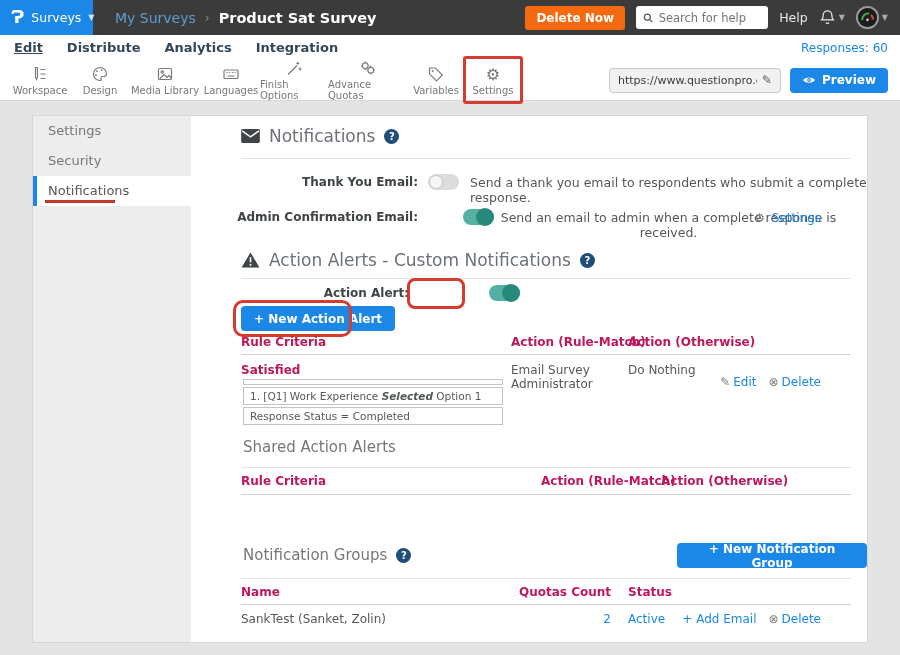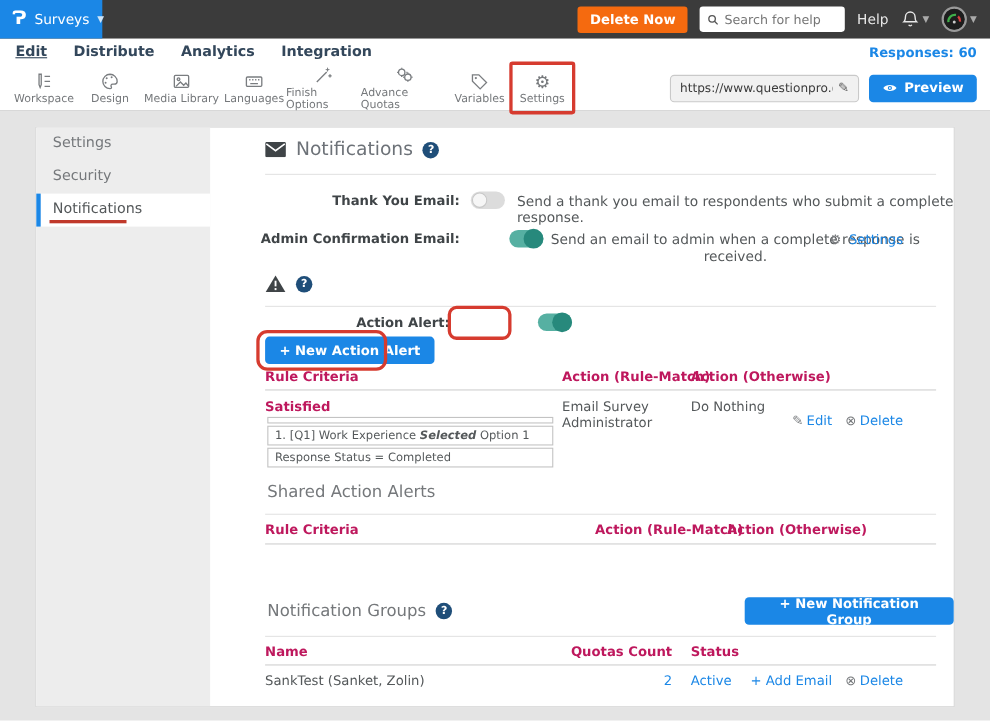--- a/index.html
+++ b/index.html
@@ -35,21 +35,21 @@
   .icon-group { display:flex; align-items:center; gap:3px; cursor:pointer; }
   .avatar { width:23px; height:23px; border-radius:50%; background:#1d1d1d;
             border:2px solid #9a9a9a; overflow:hidden; display:flex; align-items:center; justify-content:center; }
 
   
   .navbar { position:absolute; top:35px; left:0; right:0; height:25px; background:#fff;
             display:flex; align-items:center; gap:24px; padding-left:14px;
             font-size:13px; font-weight:bold; color:#33475b; }
   .nav-item { cursor:pointer; }
   .nav-item.active { text-decoration:underline; }
-  .responses { margin-left:auto; color:#1b87e6; font-weight:700; font-size:12px; padding-right:12px; }
+  .responses { margin-left:auto; color:#1b87e6; font-weight:400; font-size:12px; padding-right:12px; }
 
   
   .toolbar { position:absolute; top:60px; left:0; right:0; height:41px; background:#fff;
              border-bottom:1px solid #d8d8d8; display:flex; align-items:center; }
   .tools { display:flex; align-items:center; padding-left:8px; }
   .tool { display:flex; flex-direction:column; align-items:center; justify-content:center;
           gap:2px; color:#75787b; font-size:10px; position:relative; cursor:pointer; height:38px; }
   .tool .ticon { height:18px; display:flex; align-items:flex-end; justify-content:center; }
   .gear-glyph { font-size:16px; line-height:16px; color:#75787b; }
   .anno-tool { position:absolute; top:-5px; bottom:-5px; left:-1px; right:-1px;
@@ -114,20 +114,25 @@
 </style>
 </head>
 <body>
 
 <div class="topbar">
   <div class="logo-area">
     <span class="logo-glyph">Ɂ</span>
     <span class="product-menu">Surveys</span>
     <span class="caret">▼</span>
   </div>
+  <div class="breadcrumb">
+    <span class="bc-root">My Surveys</span>
+    <span class="bc-sep">›</span>
+    <span class="bc-current">Product Sat Survey</span>
+  </div>
   <div class="topbar-right">
     <button class="upgrade-btn">Delete Now</button>
     <div class="search-box">
       <svg width="12" height="12" viewBox="0 0 12 12" fill="none" stroke="#555" stroke-width="1.4">
           <circle cx="5" cy="5" r="3.4"></circle>
           <path d="M7.8 7.8l3 3"></path>
         </svg>
       <input type="text" placeholder="Search for help" style="">
     </div>
     <span class="help-label">Help</span>
@@ -292,20 +297,21 @@
       <span class="link">Settings</span>
     </div>
 
     
     <div class="abs sec-heading" style="left:50px; top:134px;">
       <svg width="19" height="16" viewBox="0 0 20 17">
           <path d="M10 0.5 L19.5 16.5 H0.5 Z" fill="#3f4447"></path>
           <rect x="9.1" y="5.5" width="1.8" height="5.5" fill="#ffffff"></rect>
           <rect x="9.1" y="12.6" width="1.8" height="2" fill="#ffffff"></rect>
         </svg>
+      <span>Action Alerts - Custom Notifications</span>
       <span class="help-badge">?</span>
     </div>
     <div class="abs hline" style="top:162px;"></div>
 
     
     <div class="abs field-label" style="left:0; top:170px; width:218px;">Action Alert:</div>
     <span class="abs toggle on" style="left:228px; top:169px;"><span class="knob"></span></span>
     <div class="abs anno-box" style="left:216px; top:162px; width:58px; height:31px;"></div>
 
     

